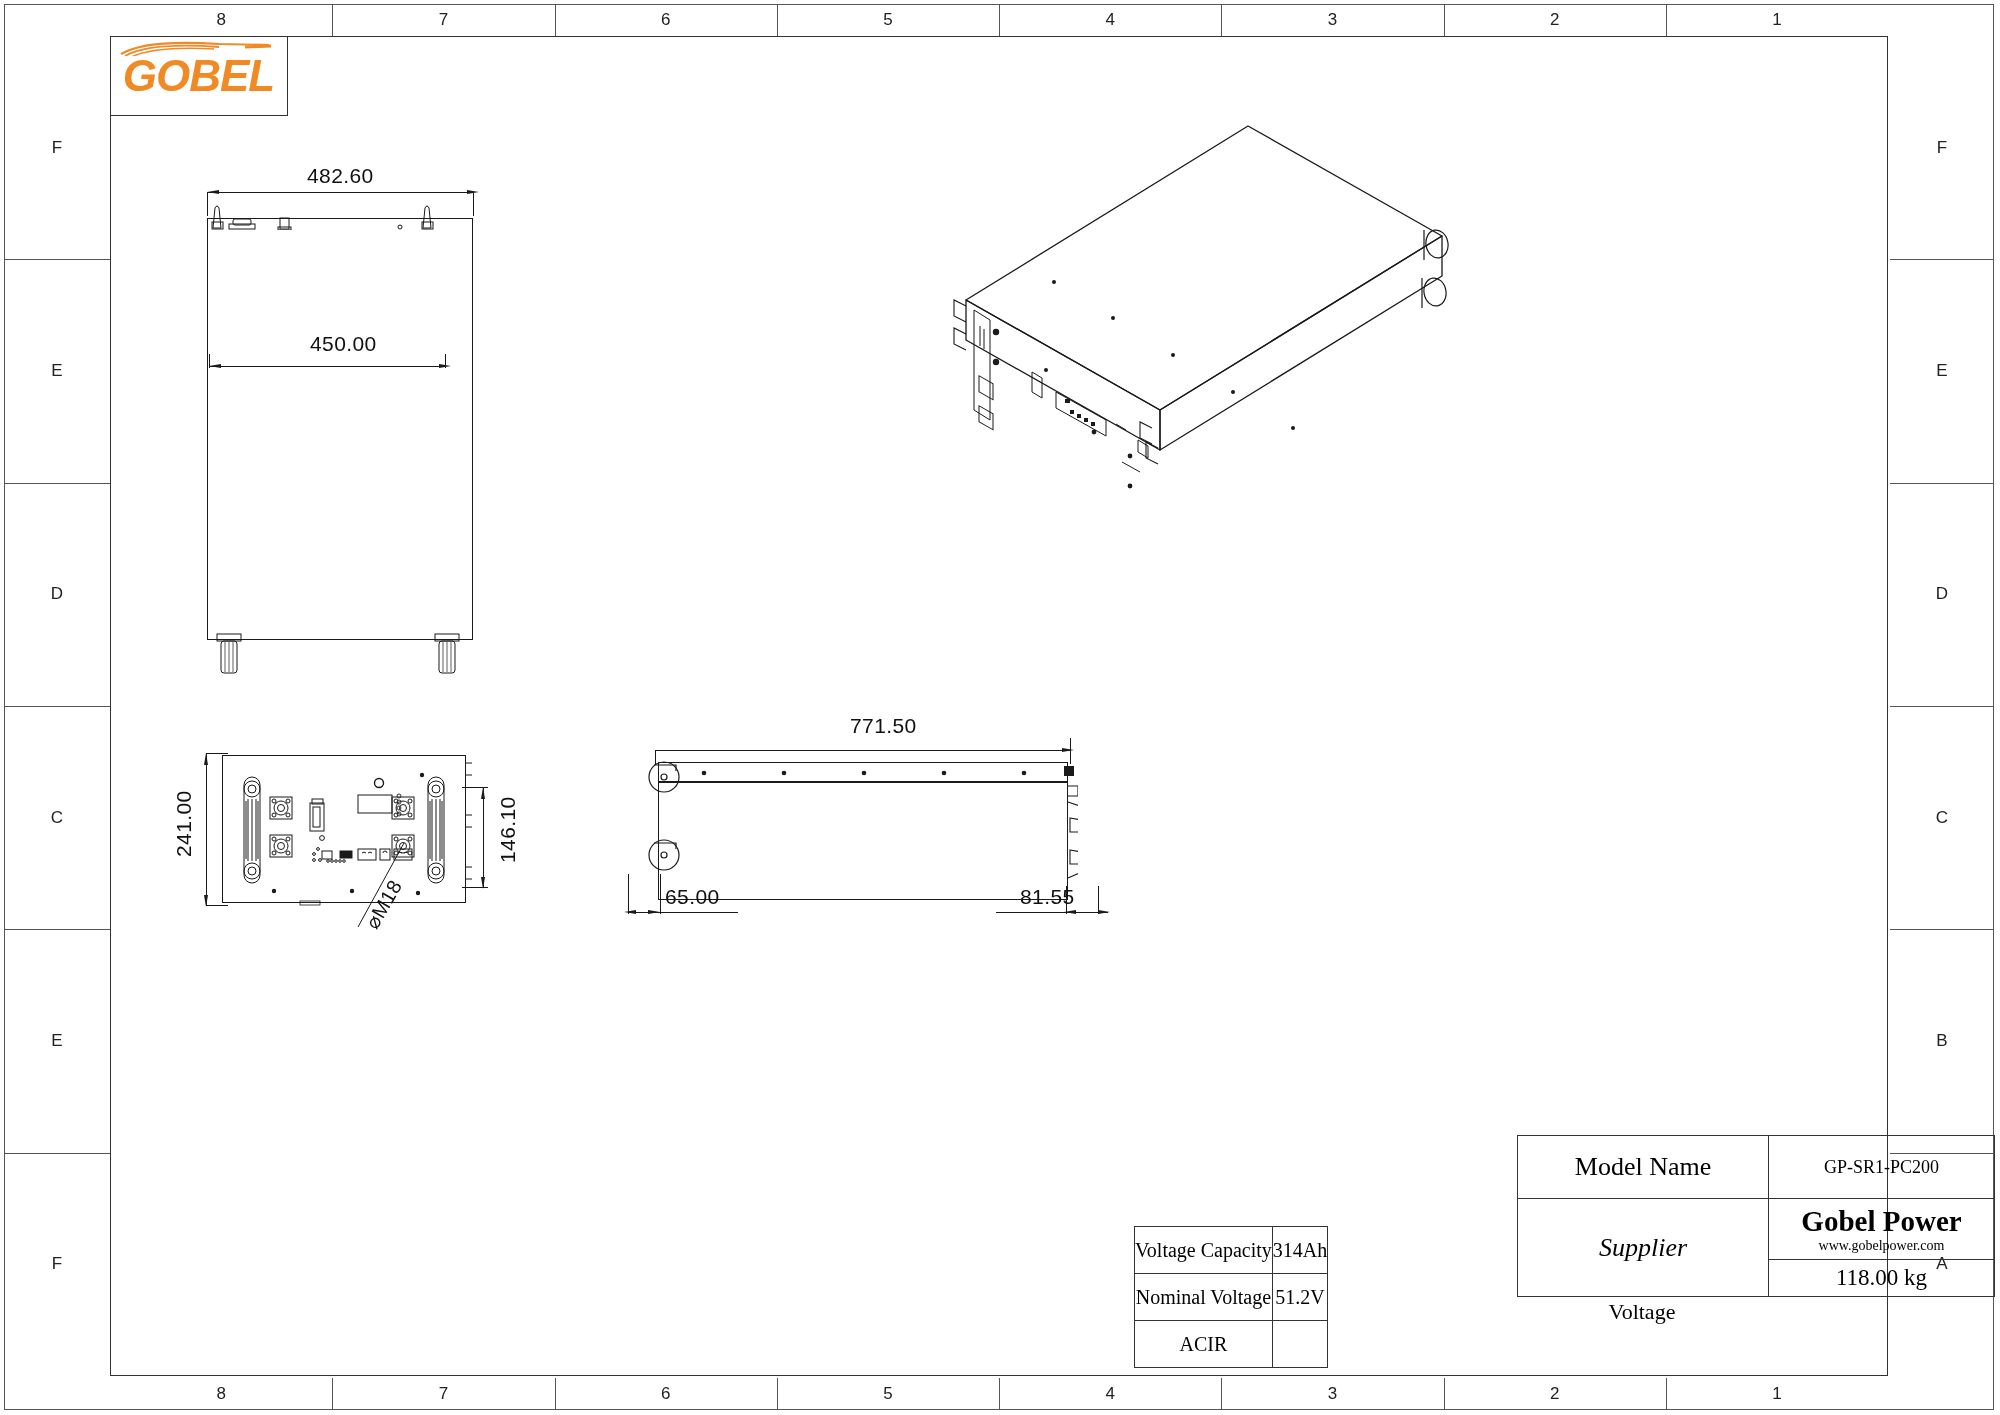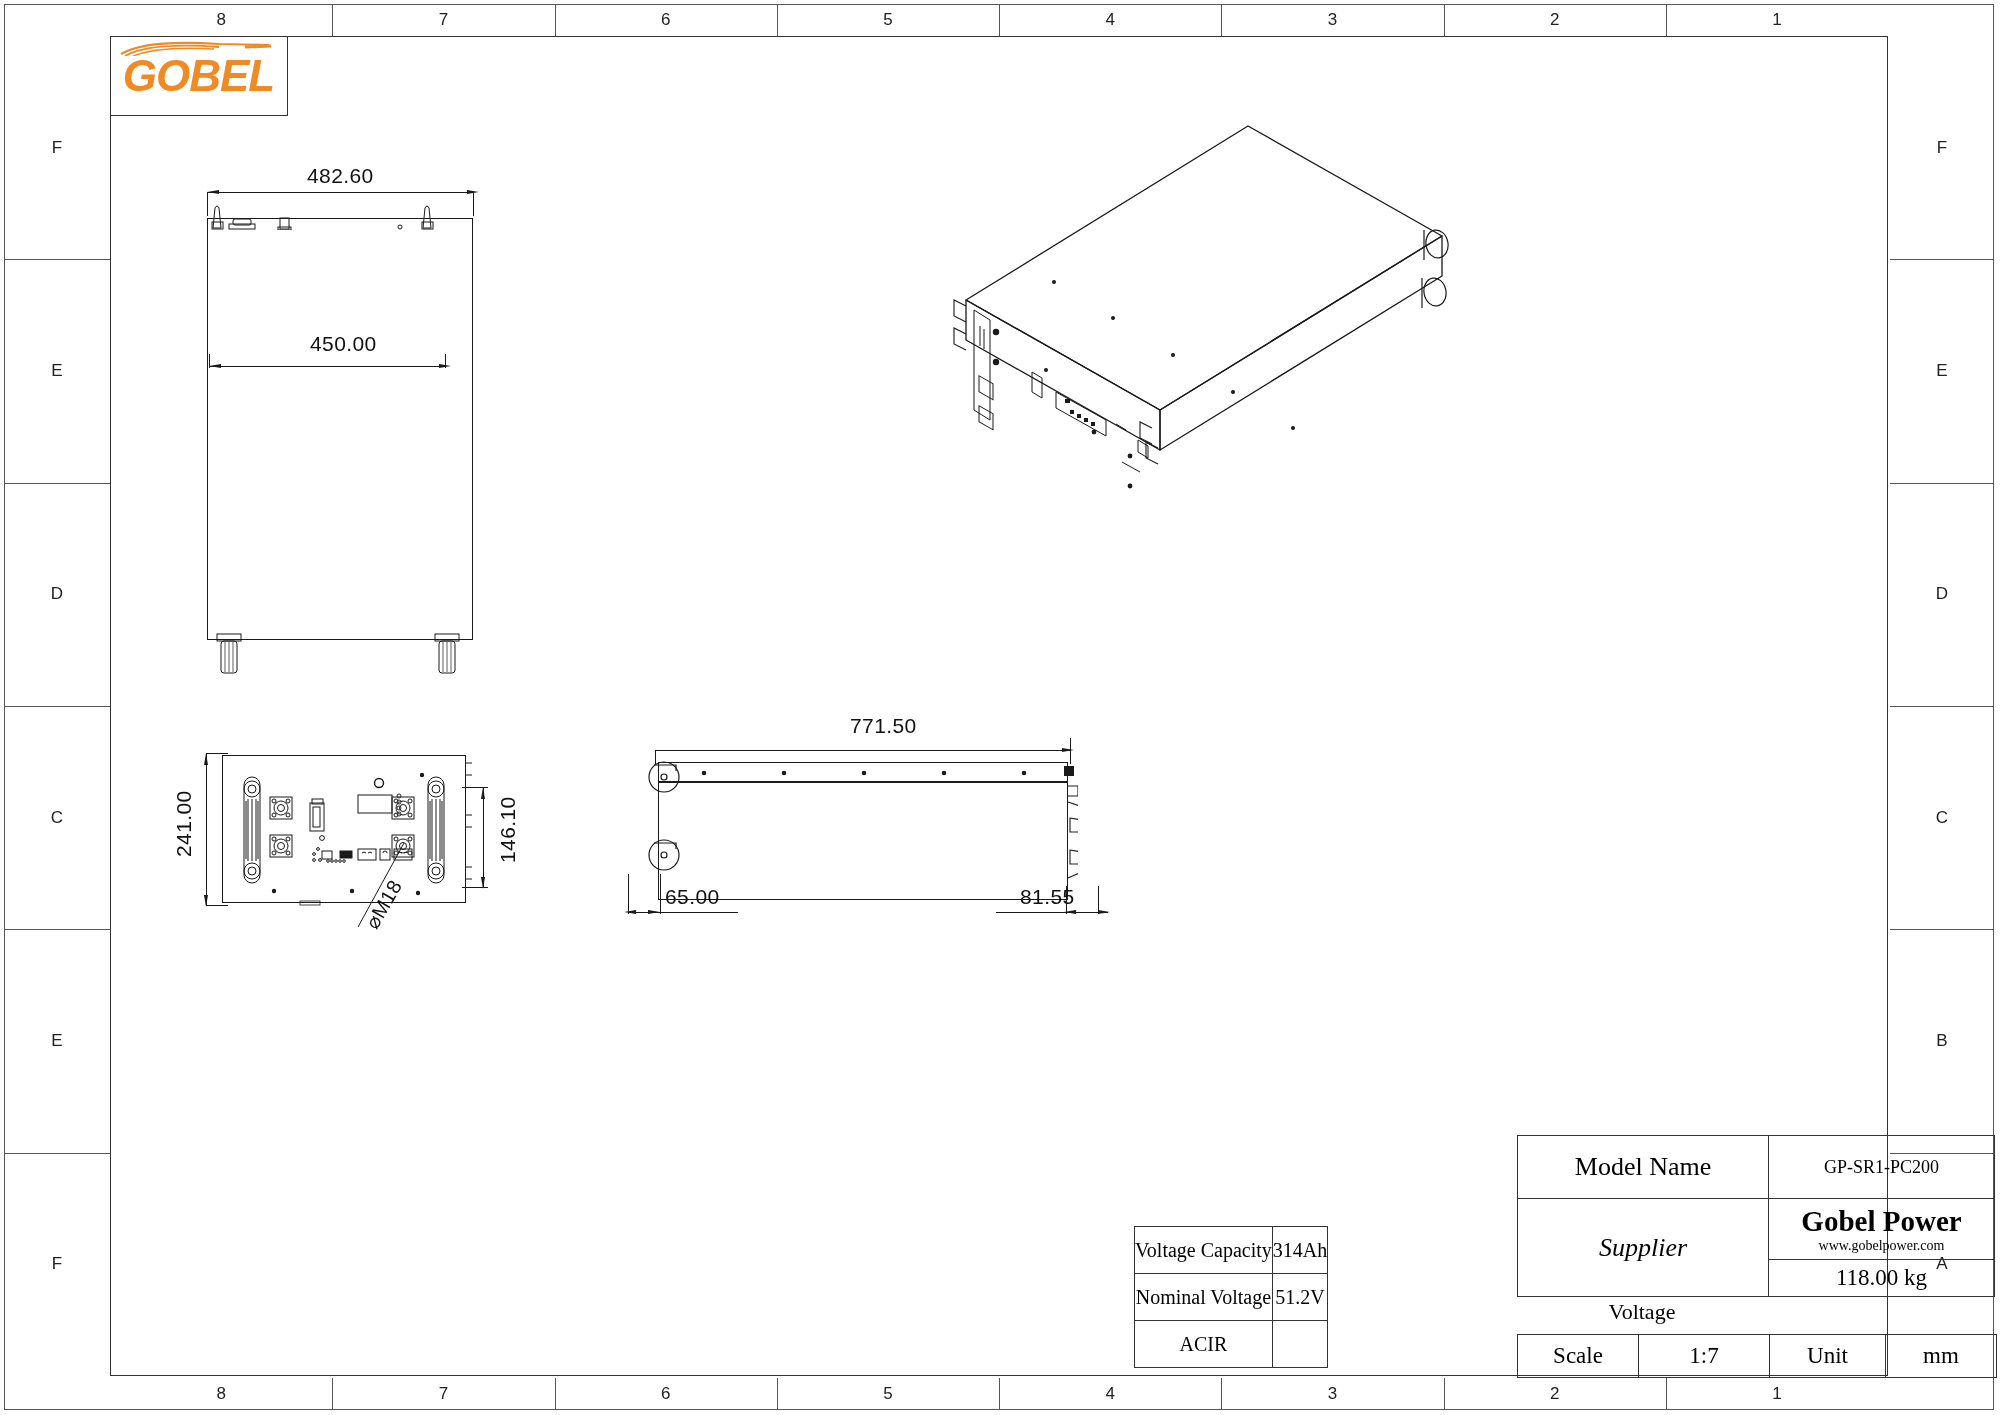--- a/index.html
+++ b/index.html
@@ -476,24 +476,14 @@
   <table class="tb" style="left:1517px;top:1267px;">
     <tbody>
         <tr>
           <td style="width:0;height:0;border:none;"></td>
         </tr>
   </tbody>
     </table>
 
   <div class="abs" style="left:1517px;top:1291px;width:250px;height:42px;display:flex;align-items:center;justify-content:center;font-family:'Liberation Serif',serif;font-size:22px;">Voltage</div>
 
-  <table class="tb" style="left:1517px;top:1334px;">
-    <tbody>
-        <tr>
-      <td style="width:120px;height:42px;font-size:23px;">Scale</td>
-      <td style="width:130px;height:42px;font-size:23px;">1:7</td>
-      <td style="width:115px;height:42px;font-size:23px;">Unit</td>
-      <td style="width:110px;height:42px;font-size:23px;">mm</td>
-    </tr>
-  </tbody>
-    </table>
 
 </div>
 
 </body></html>

